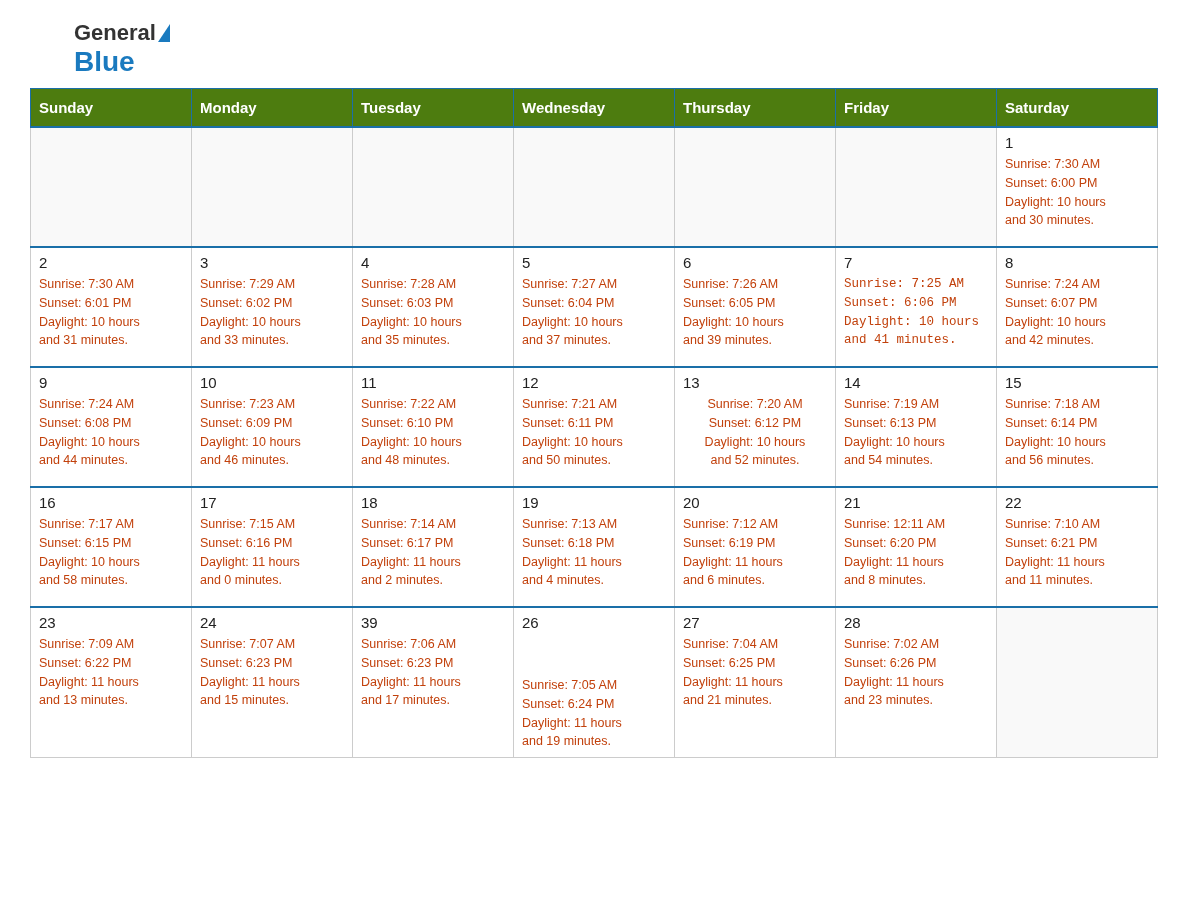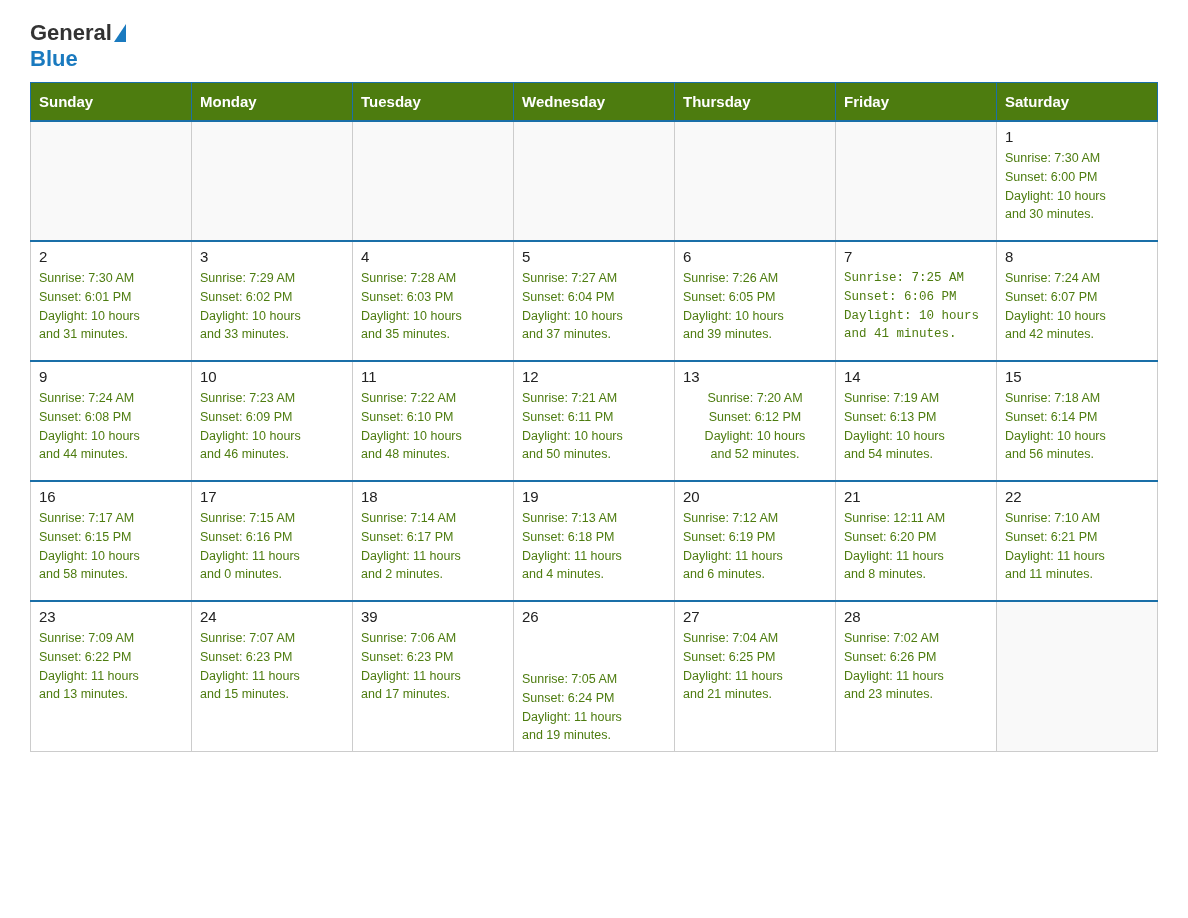--- a/index.html
+++ b/index.html
@@ -8,20 +8,21 @@
       background: #fff;
       padding: 20px 30px;
       width: 1188px;
       min-height: 918px;
     }
     .header {
       display: flex;
       justify-content: space-between;
       align-items: flex-end;
       margin-bottom: 10px;
+      margin-left: 44px;
     }
     .logo {
       display: flex;
       flex-direction: column;
       align-items: flex-start;
     }
     .logo-text {
       display: flex;
       align-items: center;
       font-size: 22px;
@@ -33,21 +34,21 @@
       width: 0;
       height: 0;
       border-left: 12px solid transparent;
       border-right: 0px solid transparent;
       border-bottom: 18px solid #1a7abf;
       display: inline-block;
       margin: 0 2px;
     }
     .logo-blue {
       color: #1a7abf;
-      font-size: 22px;
+      font-size: 28px;
       font-weight: bold;
     }
     .title-block {
       text-align: right;
     }
     .month-title {
       font-size: 42px;
       font-weight: bold;
       color: #111;
     }
@@ -84,21 +85,21 @@
       background: #f9f9f9;
     }
     .day-number {
       font-size: 15px;
       font-weight: normal;
       color: #222;
       margin-bottom: 4px;
     }
     .day-info {
       font-size: 12.5px;
-      color: #4d7c0f;
+      color: #c2410c;
       line-height: 1.5;
     }
     tr.week-row td {
       border-top: 2px solid #1a6fa8;
     }
   </style>
 </head>
 <body>
 
 <div class="header">

